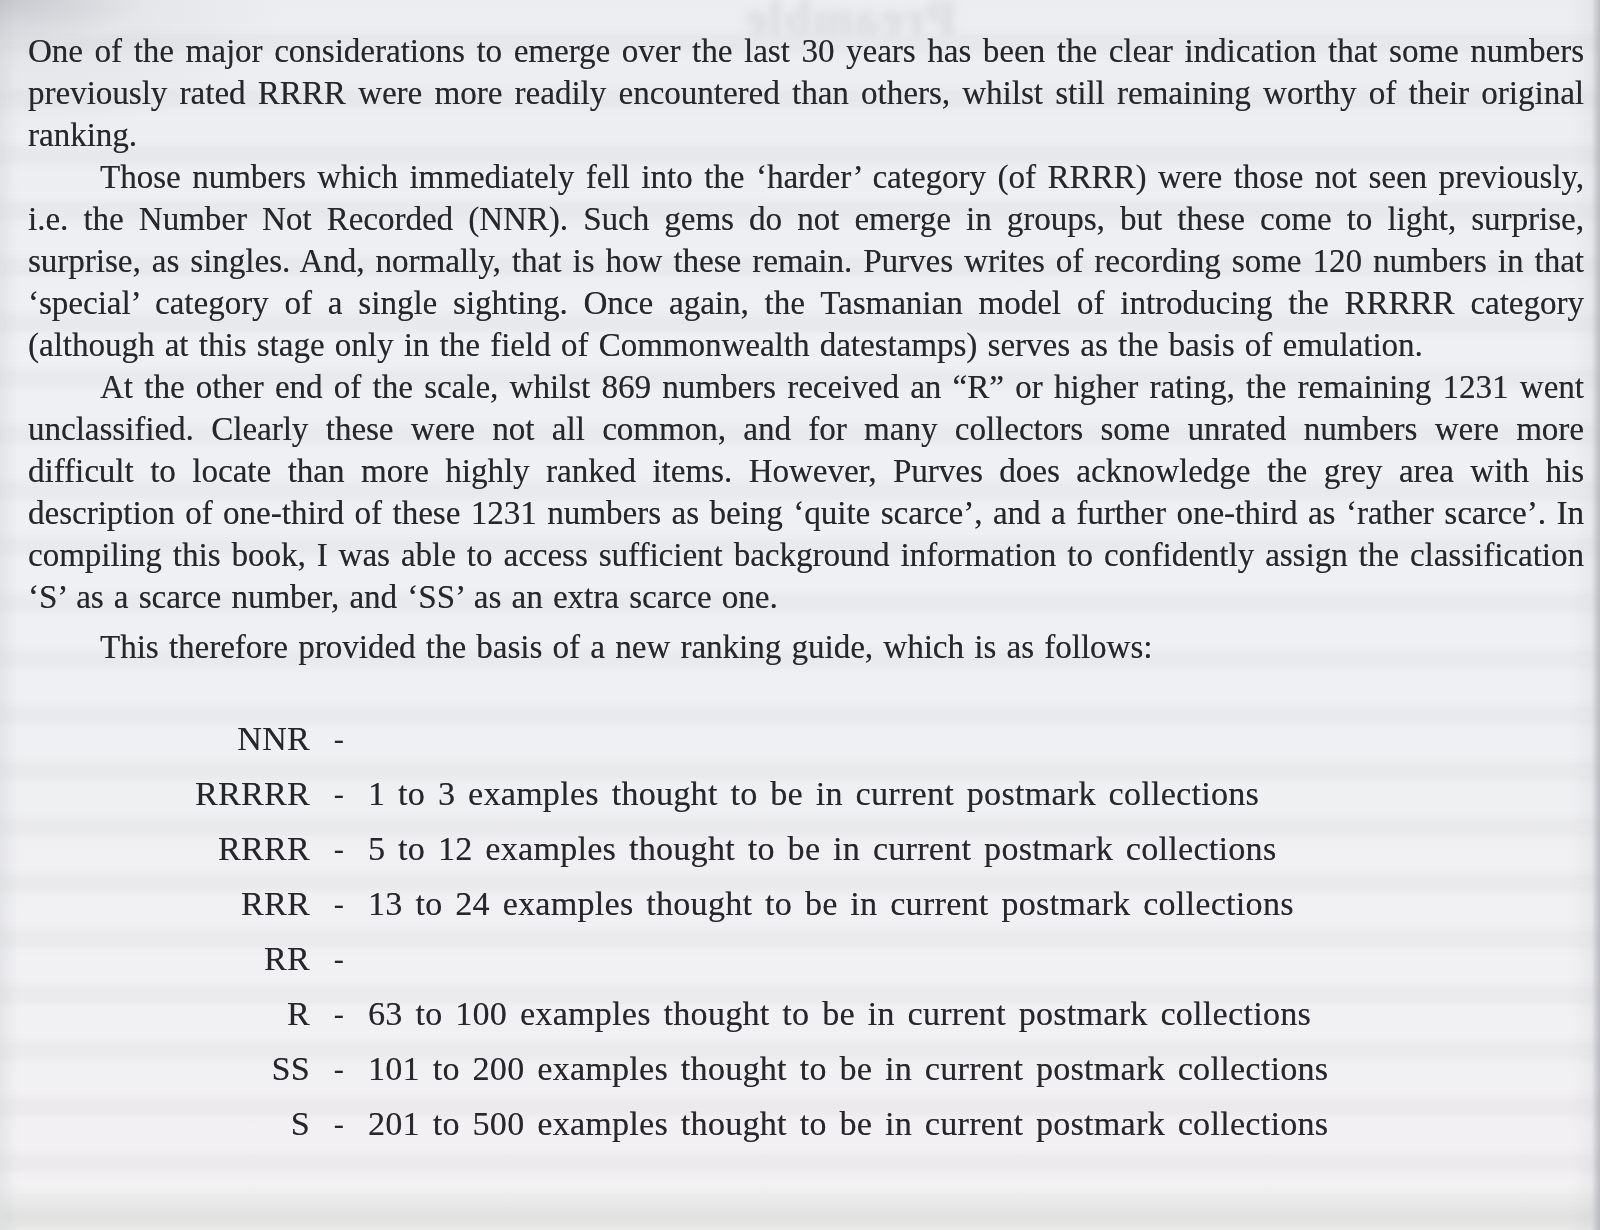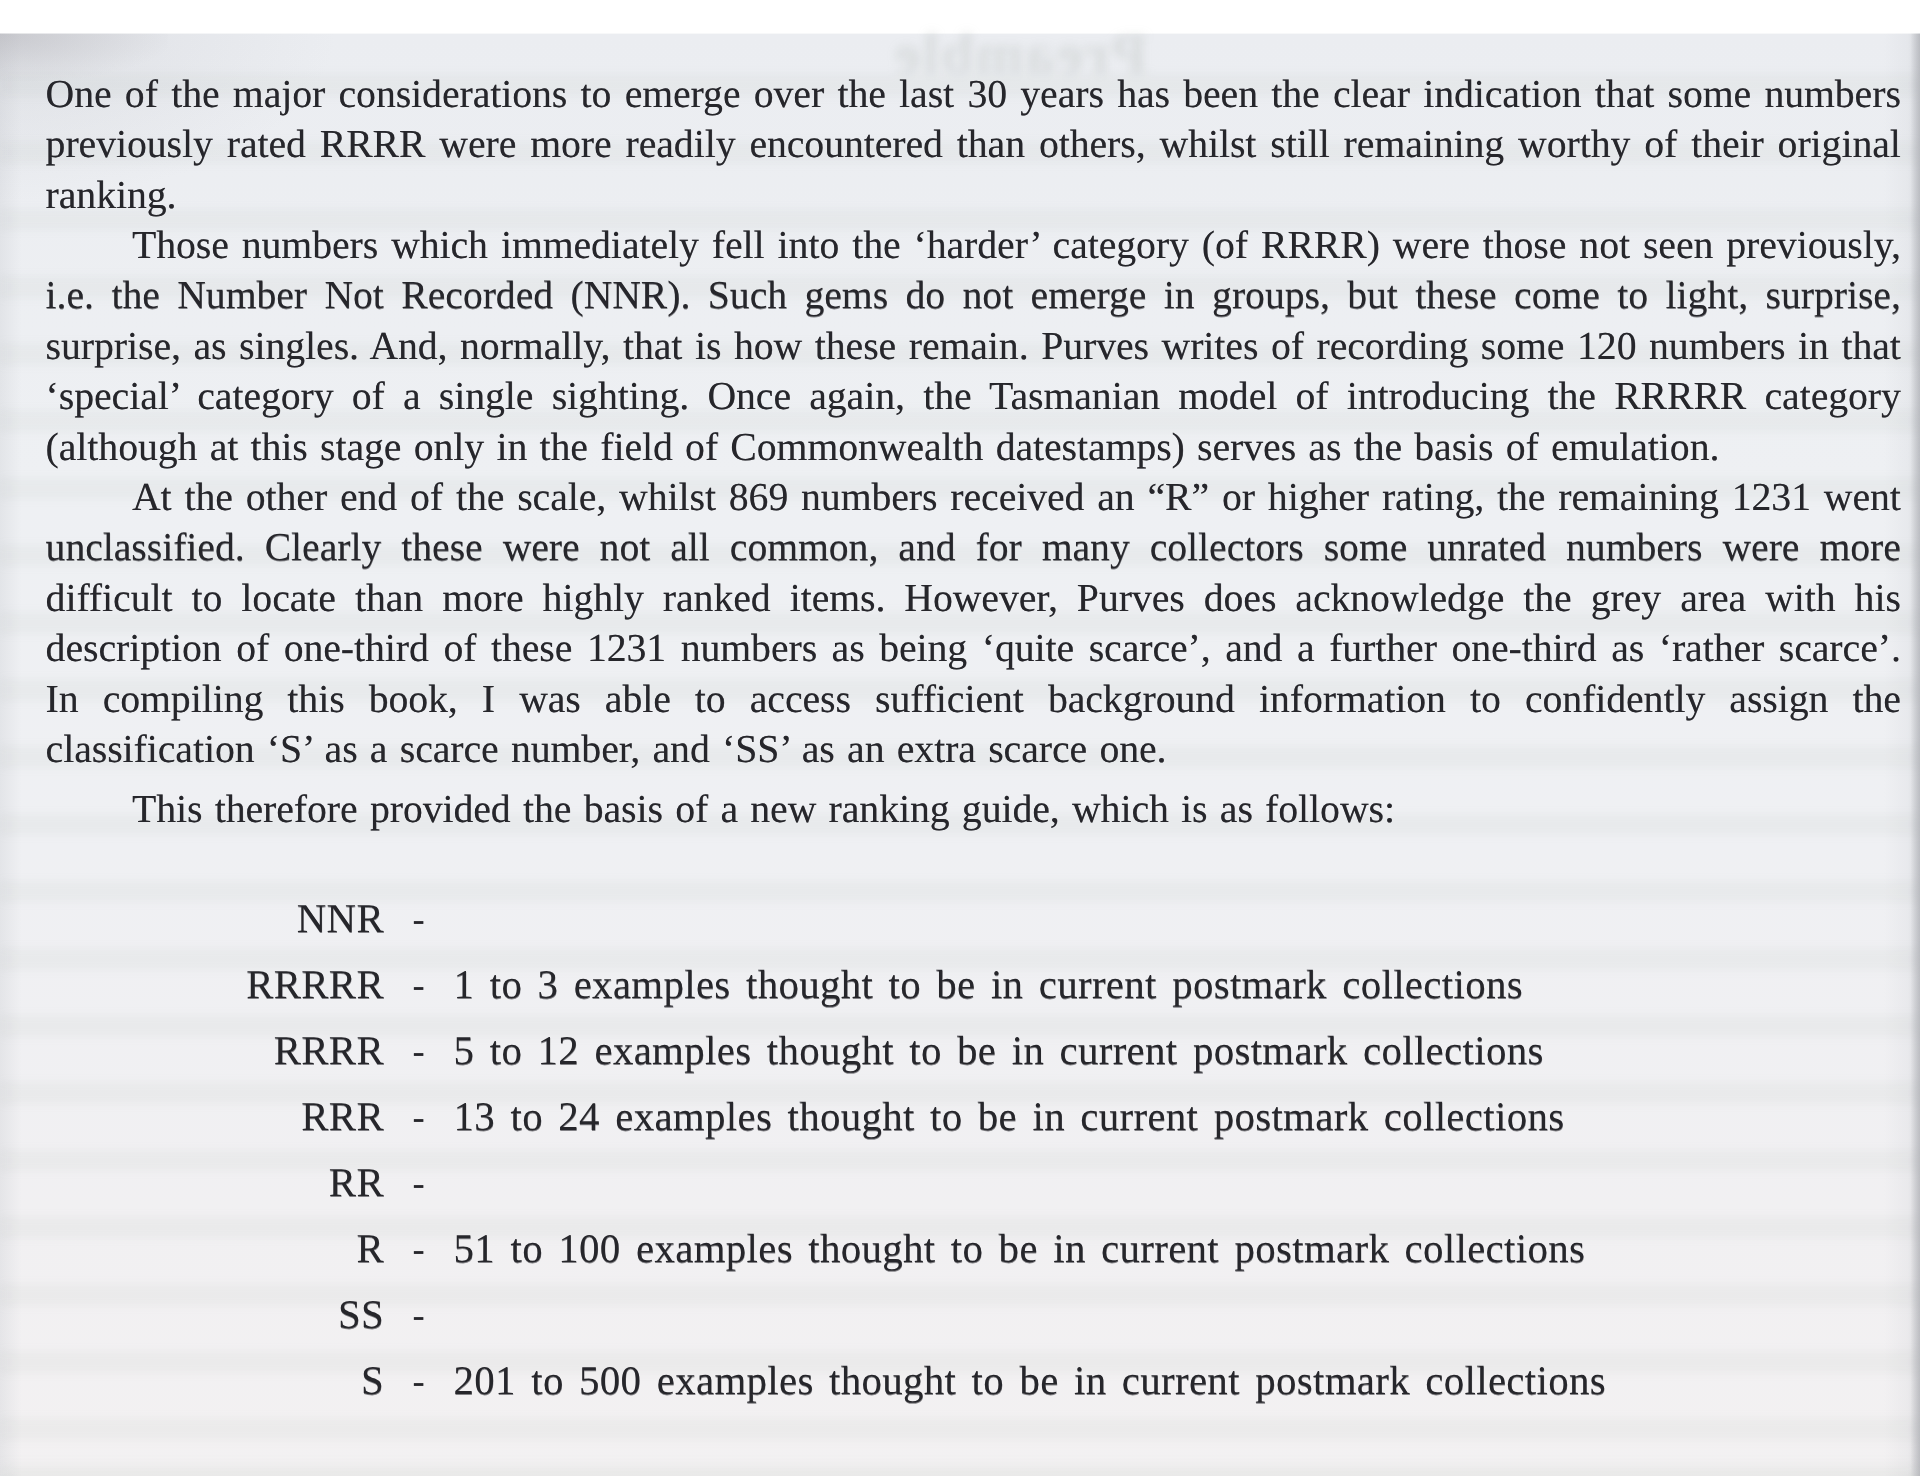--- a/index.html
+++ b/index.html
@@ -52,25 +52,24 @@
     position: absolute;
     left: 0; right: 0; bottom: 0;
     height: 34px;
     background: rgba(130,145,132,0.10);
     filter: blur(5px);
   }
 
   
   .content {
     position: relative;
-    padding: 30px 16px 0 38px;
+    padding: 30px 16px 0 28px;
     font-size: 33px;
     line-height: 42px;
     text-shadow: 0.2px 0.2px 0.4px rgba(38,38,43,0.55);
-    margin-top: 28px;
   }
   .para {
     margin: 0;
     text-align: justify;
     word-spacing: 2px;
   }
   .para.indented { text-indent: 72px; }
   .para.intro {
     margin-top: 8px;
     text-align: left;
@@ -162,26 +161,27 @@
       </div>
 
       <div class="rank-row">
         <span class="rank-code">RR</span>
         <span class="rank-dash">-</span>
       </div>
 
       <div class="rank-row">
         <span class="rank-code">R</span>
         <span class="rank-dash">-</span>
-        <span class="rank-desc">51 to 100 examples thought to be in current postmark collections</span>
+        <span class="rank-desc">63 to 100 examples thought to be in current postmark collections</span>
       </div>
 
       <div class="rank-row">
         <span class="rank-code">SS</span>
         <span class="rank-dash">-</span>
+        <span class="rank-desc">101 to 200 examples thought to be in current postmark collections</span>
       </div>
 
       <div class="rank-row">
         <span class="rank-code">S</span>
         <span class="rank-dash">-</span>
         <span class="rank-desc">201 to 500 examples thought to be in current postmark collections</span>
       </div>
 
     </div>
   </div>

